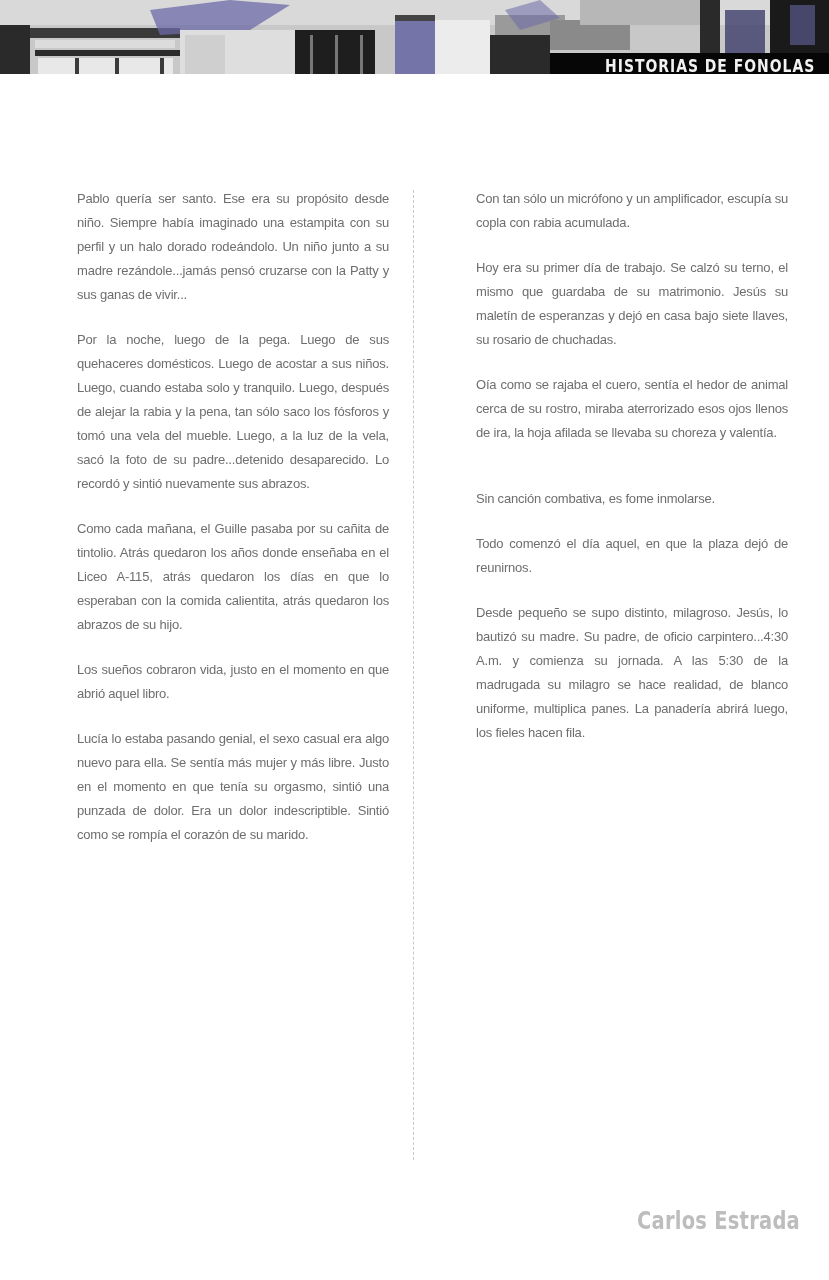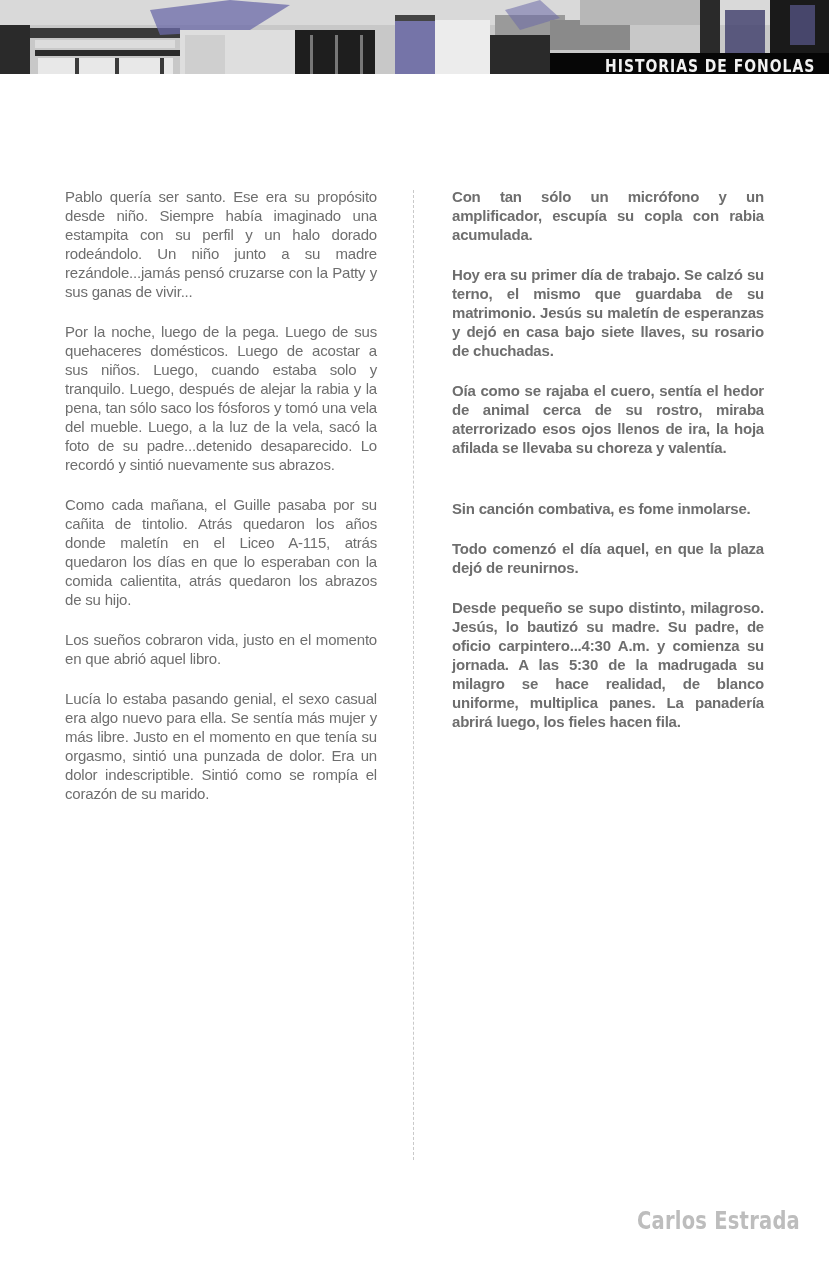--- a/index.html
+++ b/index.html
@@ -6,23 +6,23 @@
   body { width:829px; height:1280px; position:relative; overflow:hidden; font-family:"Liberation Sans", sans-serif; }
 
   .banner { position:absolute; left:0; top:0; width:829px; height:74px; overflow:hidden;
     background:
       linear-gradient(180deg, rgba(255,255,255,0) 0%, rgba(255,255,255,0) 100%),
       #bdbdbd; }
   .banner .hline { position:absolute; left:12px; top:81px; width:808px; height:2px; background:#ffffff; }
   .banner .label-box { position:absolute; left:550px; top:53px; width:279px; height:27px; background:#060606; }
   .banner .label { position:absolute; right:14px; top:56px; color:#f2f2f2; font-family:"DejaVu Sans", sans-serif; font-weight:bold; font-size:17px; letter-spacing:1.2px; transform:scaleX(0.82); transform-origin:right center; white-space:nowrap; }
 
-  .col { position:absolute; top:187px; width:312px; color:#6e6e6e; font-size:15px; line-height:19px; text-align:justify; letter-spacing:-0.2px; }
+  .col { position:absolute; top:187px; width:312px; color:#6e6e6e; font-size:13px; line-height:24px; text-align:justify; letter-spacing:-0.2px;margin-left:12px; }
   .col.left { left:65px; }
-  .col.right { left:452px;font-weight:bold; }
+  .col.right { left:464px; }
   .col p { margin:0 0 21px 0; }
   .col p.gap2 { margin-bottom:42px; }
 
   .divider { position:absolute; left:413px; top:190px; width:0; height:970px; border-left:1px dashed #c9c9c9; }
 
   .author { position:absolute; left:637px; top:1206px; color:#bdbdbd; font-family:"DejaVu Sans", sans-serif; font-weight:bold; font-size:25px; transform:scaleX(0.78); transform-origin:left center; white-space:nowrap; letter-spacing:0.3px; }
 </style>
 </head>
 <body>
 
@@ -69,21 +69,21 @@
     <rect x="0" y="84" width="829" height="10" fill="#9c9c9c"></rect>
   </svg>
   <div class="hline"></div>
   <div class="label-box"></div>
   <div class="label">HISTORIAS DE FONOLAS</div>
 </div>
 
 <div class="col left">
   <p>Pablo quería ser santo. Ese era su propósito desde niño. Siempre había imaginado una estampita con su perfil y un halo dorado rodeándolo. Un niño junto a su madre rezándole...jamás pensó cruzarse con la Patty y sus ganas de vivir...</p>
   <p>Por la noche, luego de la pega. Luego de sus quehaceres domésticos. Luego de acostar a sus niños. Luego, cuando estaba solo y tranquilo. Luego, después de alejar la rabia y la pena, tan sólo saco los fósforos y tomó una vela del mueble. Luego, a la luz de la vela, sacó la foto de su padre...detenido desaparecido. Lo recordó y sintió nuevamente sus abrazos.</p>
-  <p>Como cada mañana, el Guille pasaba por su cañita de tintolio. Atrás quedaron los años donde maletín en el Liceo A-115, atrás quedaron los días en que lo esperaban con la comida calientita, atrás quedaron los abrazos de su hijo.</p>
+  <p>Como cada mañana, el Guille pasaba por su cañita de tintolio. Atrás quedaron los años donde enseñaba en el Liceo A-115, atrás quedaron los días en que lo esperaban con la comida calientita, atrás quedaron los abrazos de su hijo.</p>
   <p>Los sueños cobraron vida, justo en el momento en que abrió aquel libro.</p>
   <p>Lucía lo estaba pasando genial, el sexo casual era algo nuevo para ella. Se sentía más mujer y más libre. Justo en el momento en que tenía su orgasmo, sintió una punzada de dolor. Era un dolor indescriptible. Sintió como se rompía el corazón de su marido.</p>
 </div>
 
 <div class="divider"></div>
 
 <div class="col right">
   <p>Con tan sólo un micrófono y un amplificador, escupía su copla con rabia acumulada.</p>
   <p>Hoy era su primer día de trabajo. Se calzó su terno, el mismo que guardaba de su matrimonio. Jesús su maletín de esperanzas y dejó en casa bajo siete llaves, su rosario de chuchadas.</p>
   <p class="gap2">Oía como se rajaba el cuero, sentía el hedor de animal cerca de su rostro, miraba aterrorizado esos ojos llenos de ira, la hoja afilada se llevaba su choreza y valentía.</p>

